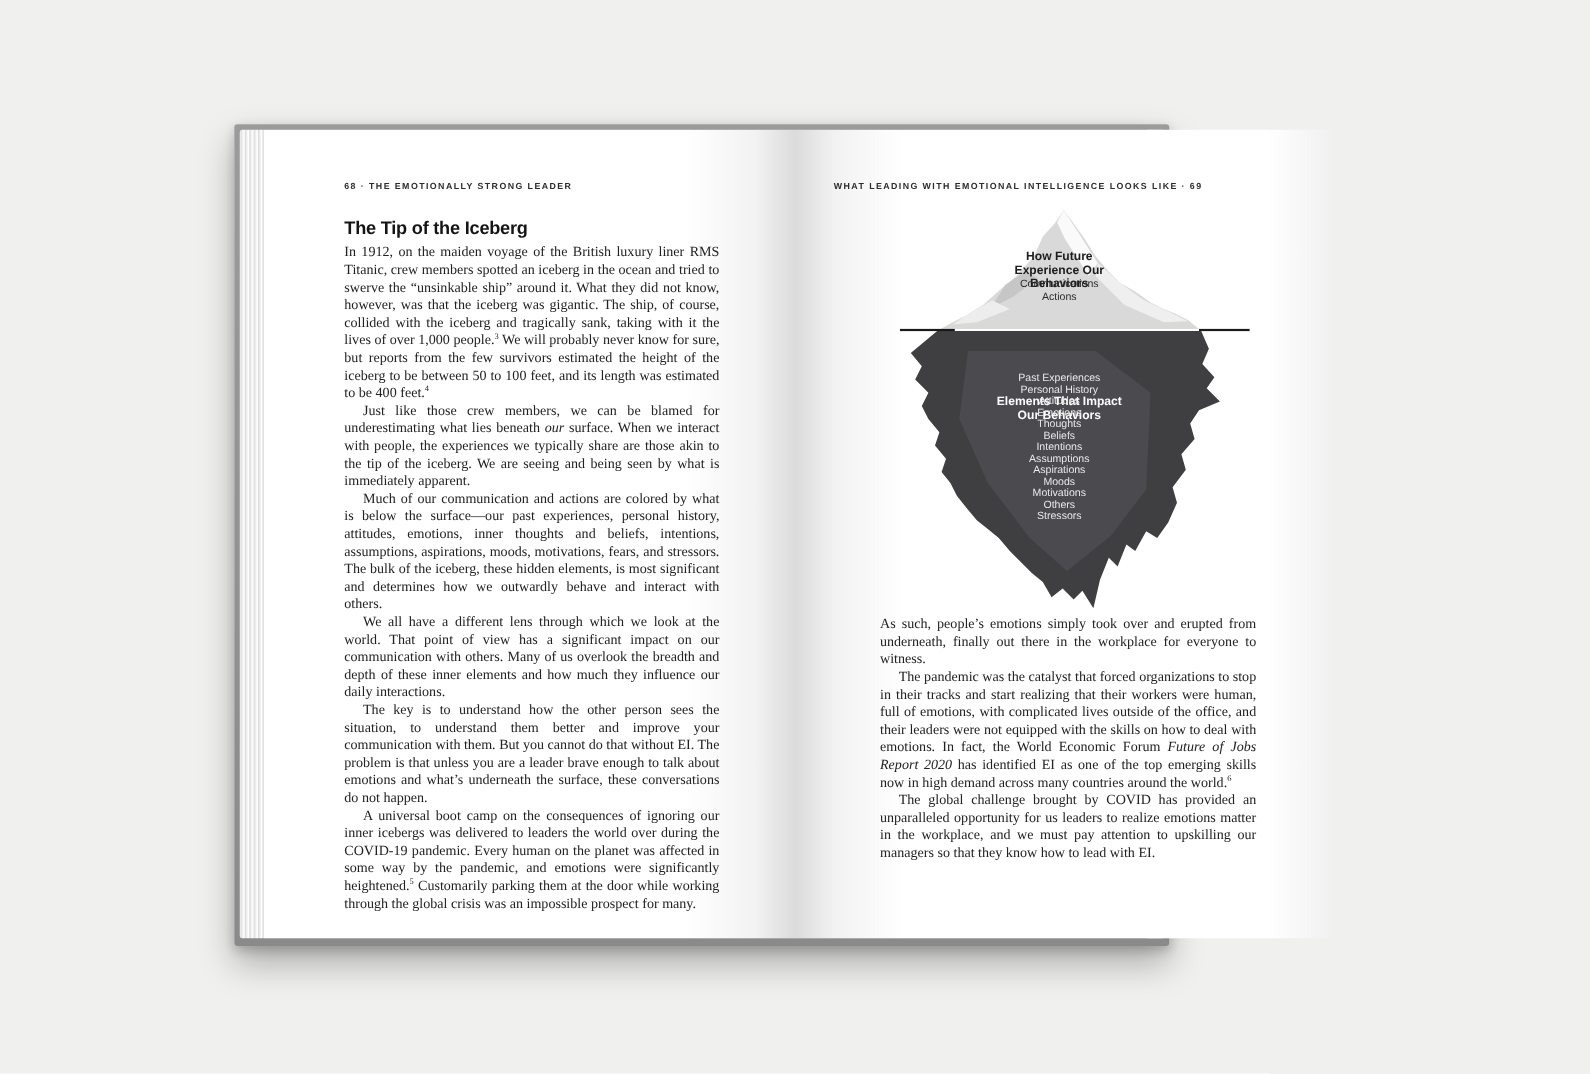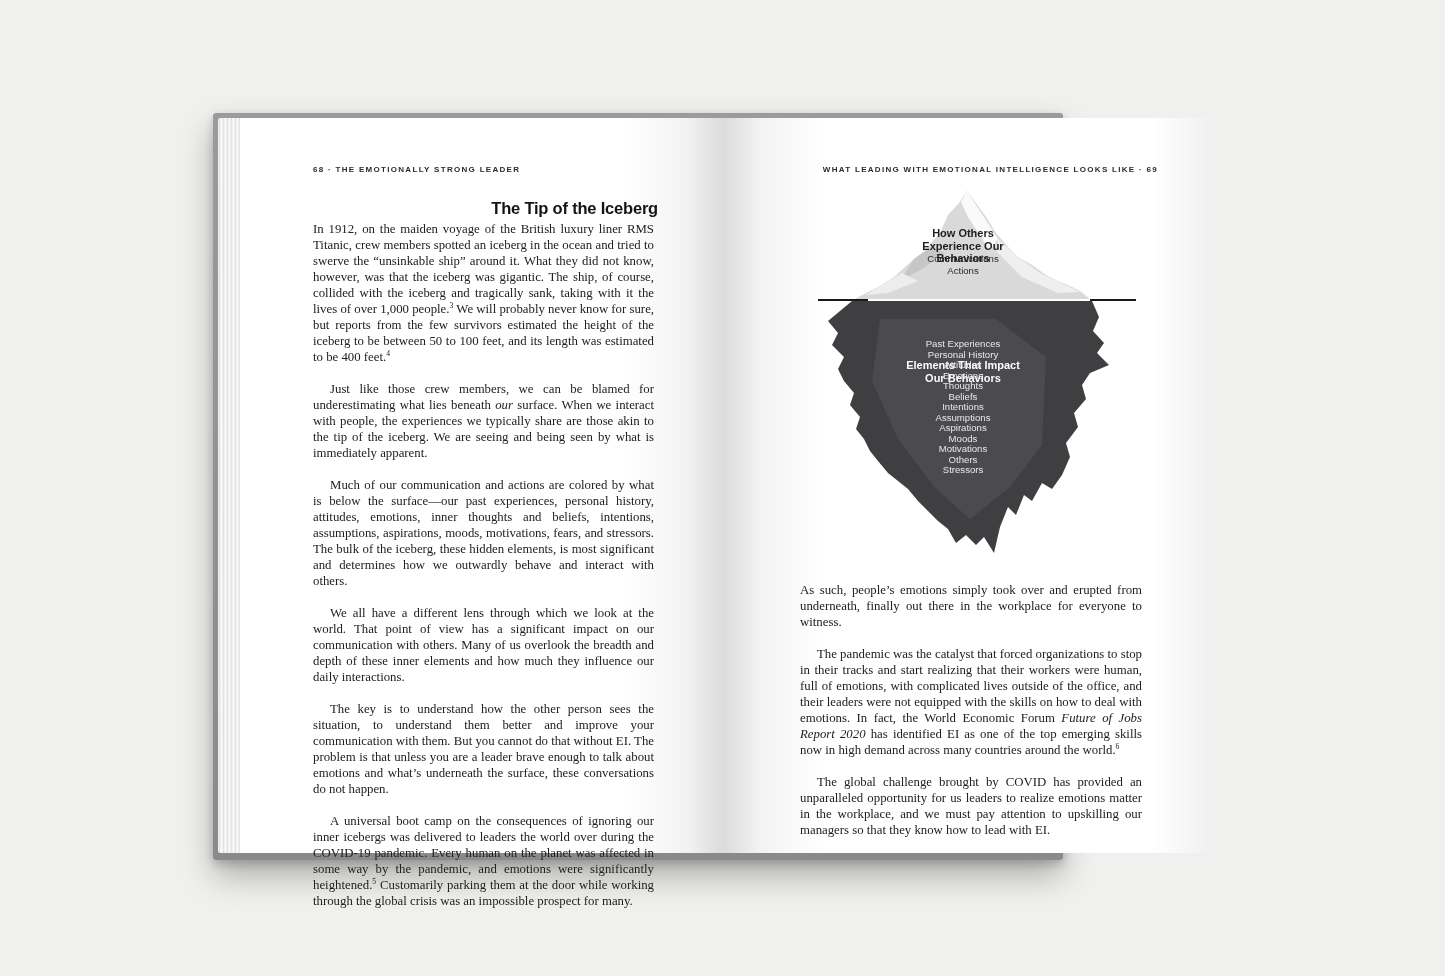--- a/index.html
+++ b/index.html
@@ -42,35 +42,35 @@
     pointer-events:none;
   }
 
   
   .running-head{
     position:absolute;
     font-size:8px;font-weight:700;letter-spacing:1.3px;color:#2b2b2b;
     white-space:nowrap;
   }
   .lp-head{left:100px;top:52px;width:345px;text-align:left;}
-  .rp-head{left:577px;top:52px;width:368px;text-align:right;}
+  .rp-head{left:545px;top:52px;width:368px;text-align:left;}
   .lp-title{
     position:absolute;left:100px;top:86px;width:345px;
-    font-size:16.5px;font-weight:700;color:#141414;letter-spacing:-.2px;text-align:right;
+    font-size:16.5px;font-weight:700;color:#141414;letter-spacing:-.2px;
   }
   .body-col{
     position:absolute;
     font-family:"Liberation Serif",serif;
     font-size:12.8px;line-height:16px;color:#212121;
     text-align:justify;
   }
   .lp-body{left:100px;top:108px;width:341px;}
-  .rp-body{left:587px;top:469px;width:342px;}
+  .rp-body{left:587px;top:446px;width:342px;}
   .body-col p{margin:0;}
-  .body-col p.indent{text-indent:17px;margin-top:16px;}
+  .body-col p.indent{text-indent:17px;}
   .body-col sup{font-size:.6em;line-height:0;vertical-align:super;}
   .body-col i{font-style:italic;}
 
   
   .figure{position:absolute;left:605px;top:76px;width:320px;height:374px;}
   .figure svg{position:absolute;left:0;top:0;}
   .fig-label{
     position:absolute;left:0;width:290px;text-align:center;
     font-family:"Liberation Sans",sans-serif;
   }
@@ -124,21 +124,21 @@
         <path fill="#4a4a4f" d="M62 130 L178 130 L228 168 L224 256 L192 298 L152 330 L118 300 L80 250 L54 192 Z"></path>
       </g>
 
       <g>
         <rect x="0" y="110" width="50" height="2" fill="#1a1a1a"></rect>
         <rect x="272" y="110" width="46" height="2" fill="#1a1a1a"></rect>
       </g>
     </svg>
 
     <div class="fig-label fig-top-heading">
-      <span style="display:block">How Others</span>
+      <span style="display:block">How Future</span>
       <span style="display:block">Experience Our</span>
       <span style="display:block">Behaviors</span>
     </div>
 
     <div class="fig-label fig-top-items">
         <span>Communications</span>
         <span>Actions</span>
       </div>
 
     <div class="fig-label fig-bottom-heading">

